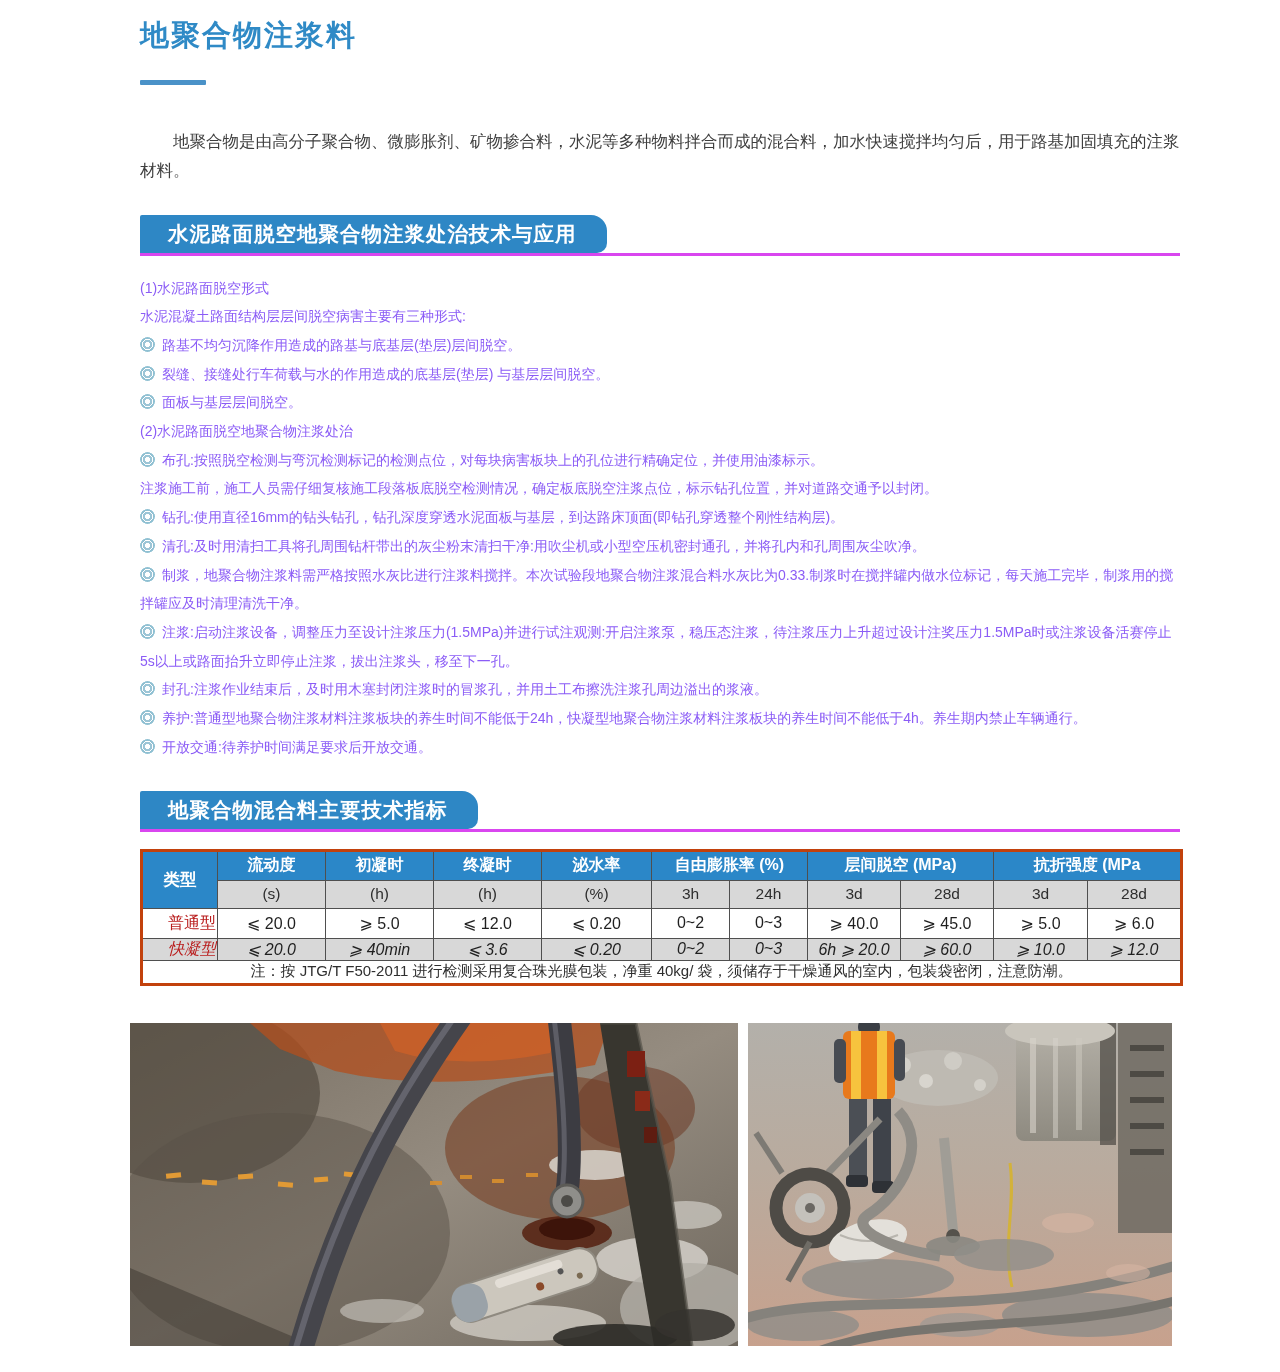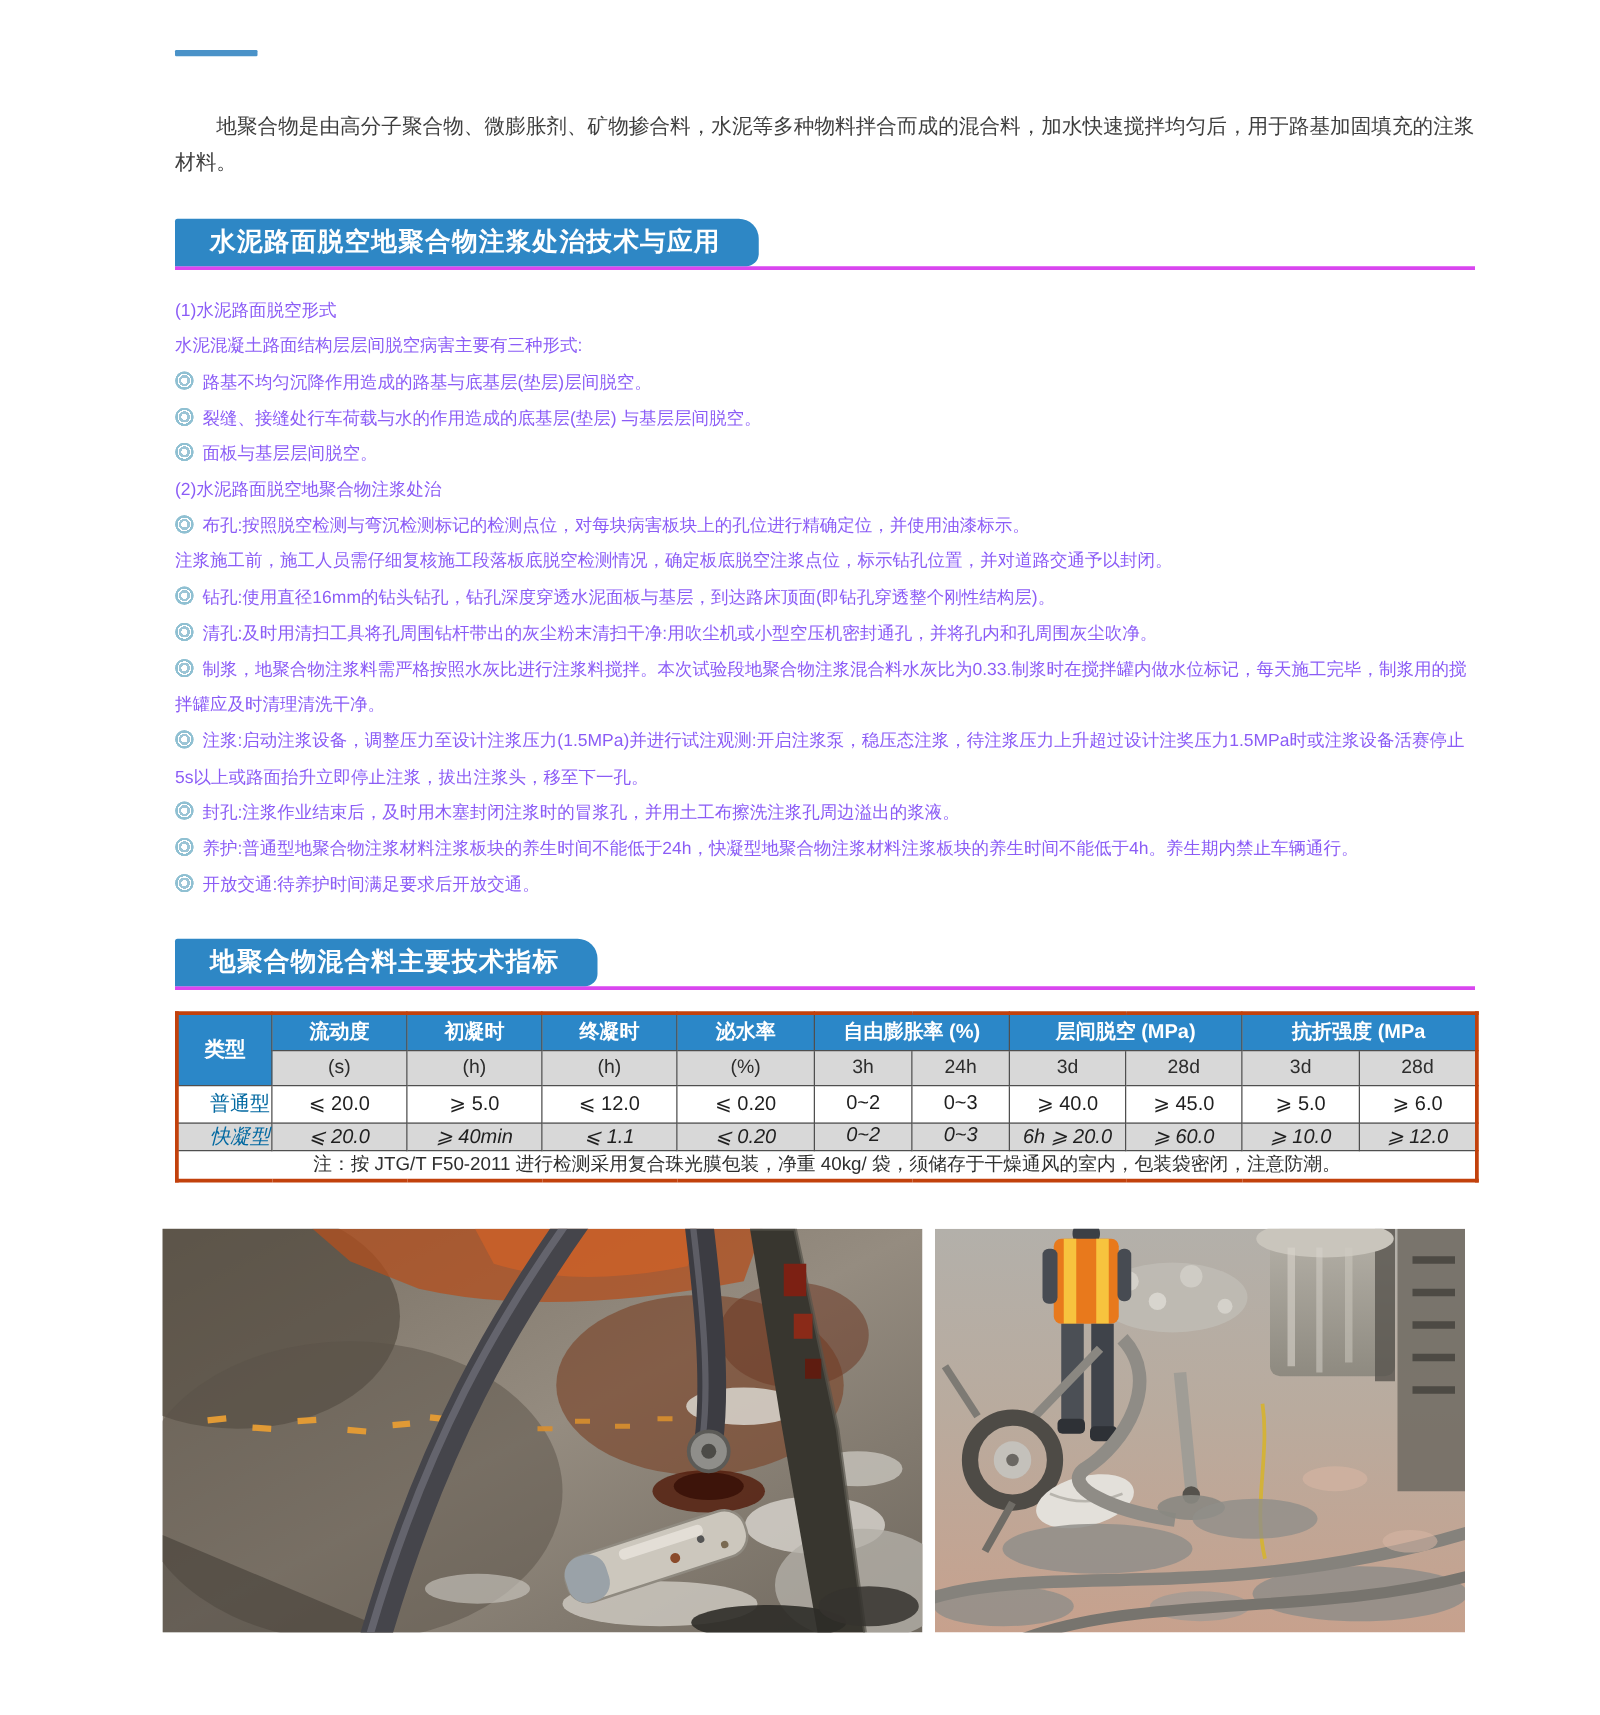--- a/index.html
+++ b/index.html
@@ -33,34 +33,35 @@
   .spec-table th, .spec-table td { border:1px solid #4f4f4f; padding:0; }
   .spec-table { border:3px solid #c2410c; }
   .h-blue { background:#2b87c8; color:#ffffff; font-weight:bold; font-size:16px; height:30px;
             border-color:#9fc9e8 #9fc9e8 #4f4f4f #9fc9e8;text-align:center; }
   .h-blue.first { border-left-color:#4f4f4f; }
   .h-blue.last  { border-right-color:#4f4f4f; }
   th.type-cell { background:#2b87c8; color:#fff; font-weight:bold; font-size:16.5px; border-color:#4f4f4f; }
   .h-gray { background:#d8d8d8; color:#2d2d2d; font-weight:normal; font-size:15.5px; height:28px; }
   .r-white td { background:#ffffff; color:#1f1f1f; font-size:16px; height:30px; }
   .r-gray  td { background:#d8d8d8; color:#1f1f1f; font-size:16px; height:16px;font-style:italic; }
-  .r-white td:first-child, .r-gray td:first-child { font-size:16px; color:#0369a1;padding-left:24px; }
+  .r-white td:first-child, .r-gray td:first-child { font-size:16px; color:#b91c1c;padding-left:24px; }
   .note-row td { background:#ffffff; font-size:15px; color:#2e2e2e; height:24px; }
 
   
   .photo-row { display:flex; gap:10px; margin:37px 0 0 130px; }
   .photo-frame { line-height:0; }
   .photo-frame svg { display:block; }
 </style>
 </head>
 <body>
 
 <div class="page">
   <div class="content">
 
+    <h1 class="page-title">地聚合物注浆料</h1>
     <div class="title-dash"></div>
 
     <p class="intro">地聚合物是由高分子聚合物、微膨胀剂、矿物掺合料，水泥等多种物料拌合而成的混合料，加水快速搅拌均匀后，用于路基加固填充的注浆材料。</p>
 
     <div class="banner-row">
       <div class="banner-tab"><span>水泥路面脱空地聚合物注浆处治技术与应用</span></div>
     </div>
 
     <div class="body-block">
       <p class="tline"><span>(1)水泥路面脱空形式</span></p>
@@ -131,21 +132,21 @@
           <td>0~3</td>
           <td>⩾ 40.0</td>
           <td>⩾ 45.0</td>
           <td>⩾ 5.0</td>
           <td>⩾ 6.0</td>
         </tr>
         <tr class="r-gray">
           <td>快凝型</td>
           <td>⩽ 20.0</td>
           <td>⩾ 40min</td>
-          <td>⩽ 1.1</td>
+          <td>⩽ 3.6</td>
           <td>⩽ 0.20</td>
           <td>0~2</td>
           <td>0~3</td>
           <td>6h ⩾ 20.0</td>
           <td>⩾ 60.0</td>
           <td>⩾ 10.0</td>
           <td>⩾ 12.0</td>
         </tr>
         <tr class="note-row">
           <td colspan="11">注：按 JTG/T F50-2011 进行检测采用复合珠光膜包装，净重 40kg/ 袋，须储存于干燥通风的室内，包装袋密闭，注意防潮。</td>

